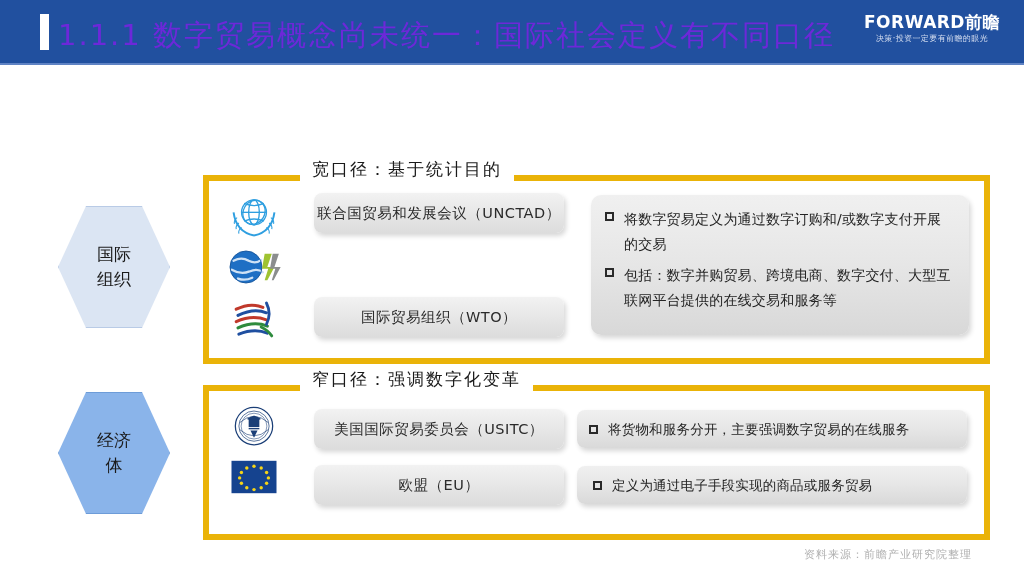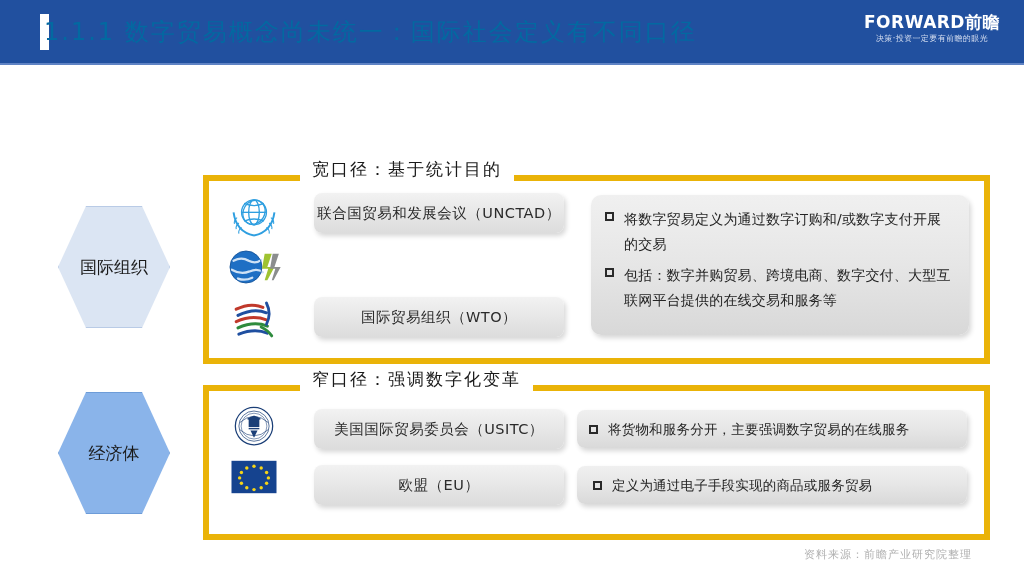--- a/index.html
+++ b/index.html
@@ -15,22 +15,22 @@
     position:absolute;left:0;top:0;width:1024px;height:63px;
     background:#21509f;
   }
   .header-underline{
     position:absolute;left:0;top:63px;width:1024px;height:2px;background:#5f83c4;
   }
   .title-accent{
     position:absolute;left:40px;top:14px;width:9px;height:36px;background:#ffffff;
   }
   .header-title{
-    position:absolute;left:44px;top:16px;
-    color:#0369a1;font-size:24px;letter-spacing:2px;white-space:nowrap;
+    position:absolute;left:58px;top:16px;
+    color:#6d28d9;font-size:29px;letter-spacing:2px;white-space:nowrap;
     font-family:"DejaVu Sans","Liberation Sans",sans-serif;
   }
   .logo{
     position:absolute;right:24px;top:14px;text-align:center;line-height:1;
   }
   .logo-main{
     color:#ffffff;font-size:17px;font-weight:bold;letter-spacing:.5px;
     font-family:"DejaVu Sans","Liberation Sans",sans-serif;
   }
   .logo-sub{
@@ -47,21 +47,21 @@
 
   
   .hex{
     position:absolute;width:110px;height:120px;
     display:flex;align-items:center;justify-content:center;
     -webkit-clip-path:polygon(25% 0,75% 0,100% 50%,75% 100%,25% 100%,0 50%);
             clip-path:polygon(25% 0,75% 0,100% 50%,75% 100%,25% 100%,0 50%);
     filter:drop-shadow(2px 3px 3px rgba(0,0,0,.25));
   }
   .hex-inner{
-    width:100%;height:100%;display:flex;flex-direction:row;
+    width:100%;height:100%;display:flex;flex-direction:column;
     align-items:center;justify-content:center;
     font-size:17px;color:#1a1a1a;line-height:25px;text-align:center;
     font-family:"DejaVu Sans","Liberation Sans",sans-serif;
   }
   #hex-intl{left:58px;top:206px;background:#dbe5f3;border:1px solid #b9cbe6;}
   #hex-econ{left:58px;top:392px;background:#8ab4ea;border:1px solid #6d9cd8;}
 
   
   .panel{
     position:absolute;border:6px solid #eab308;background:#ffffff;

